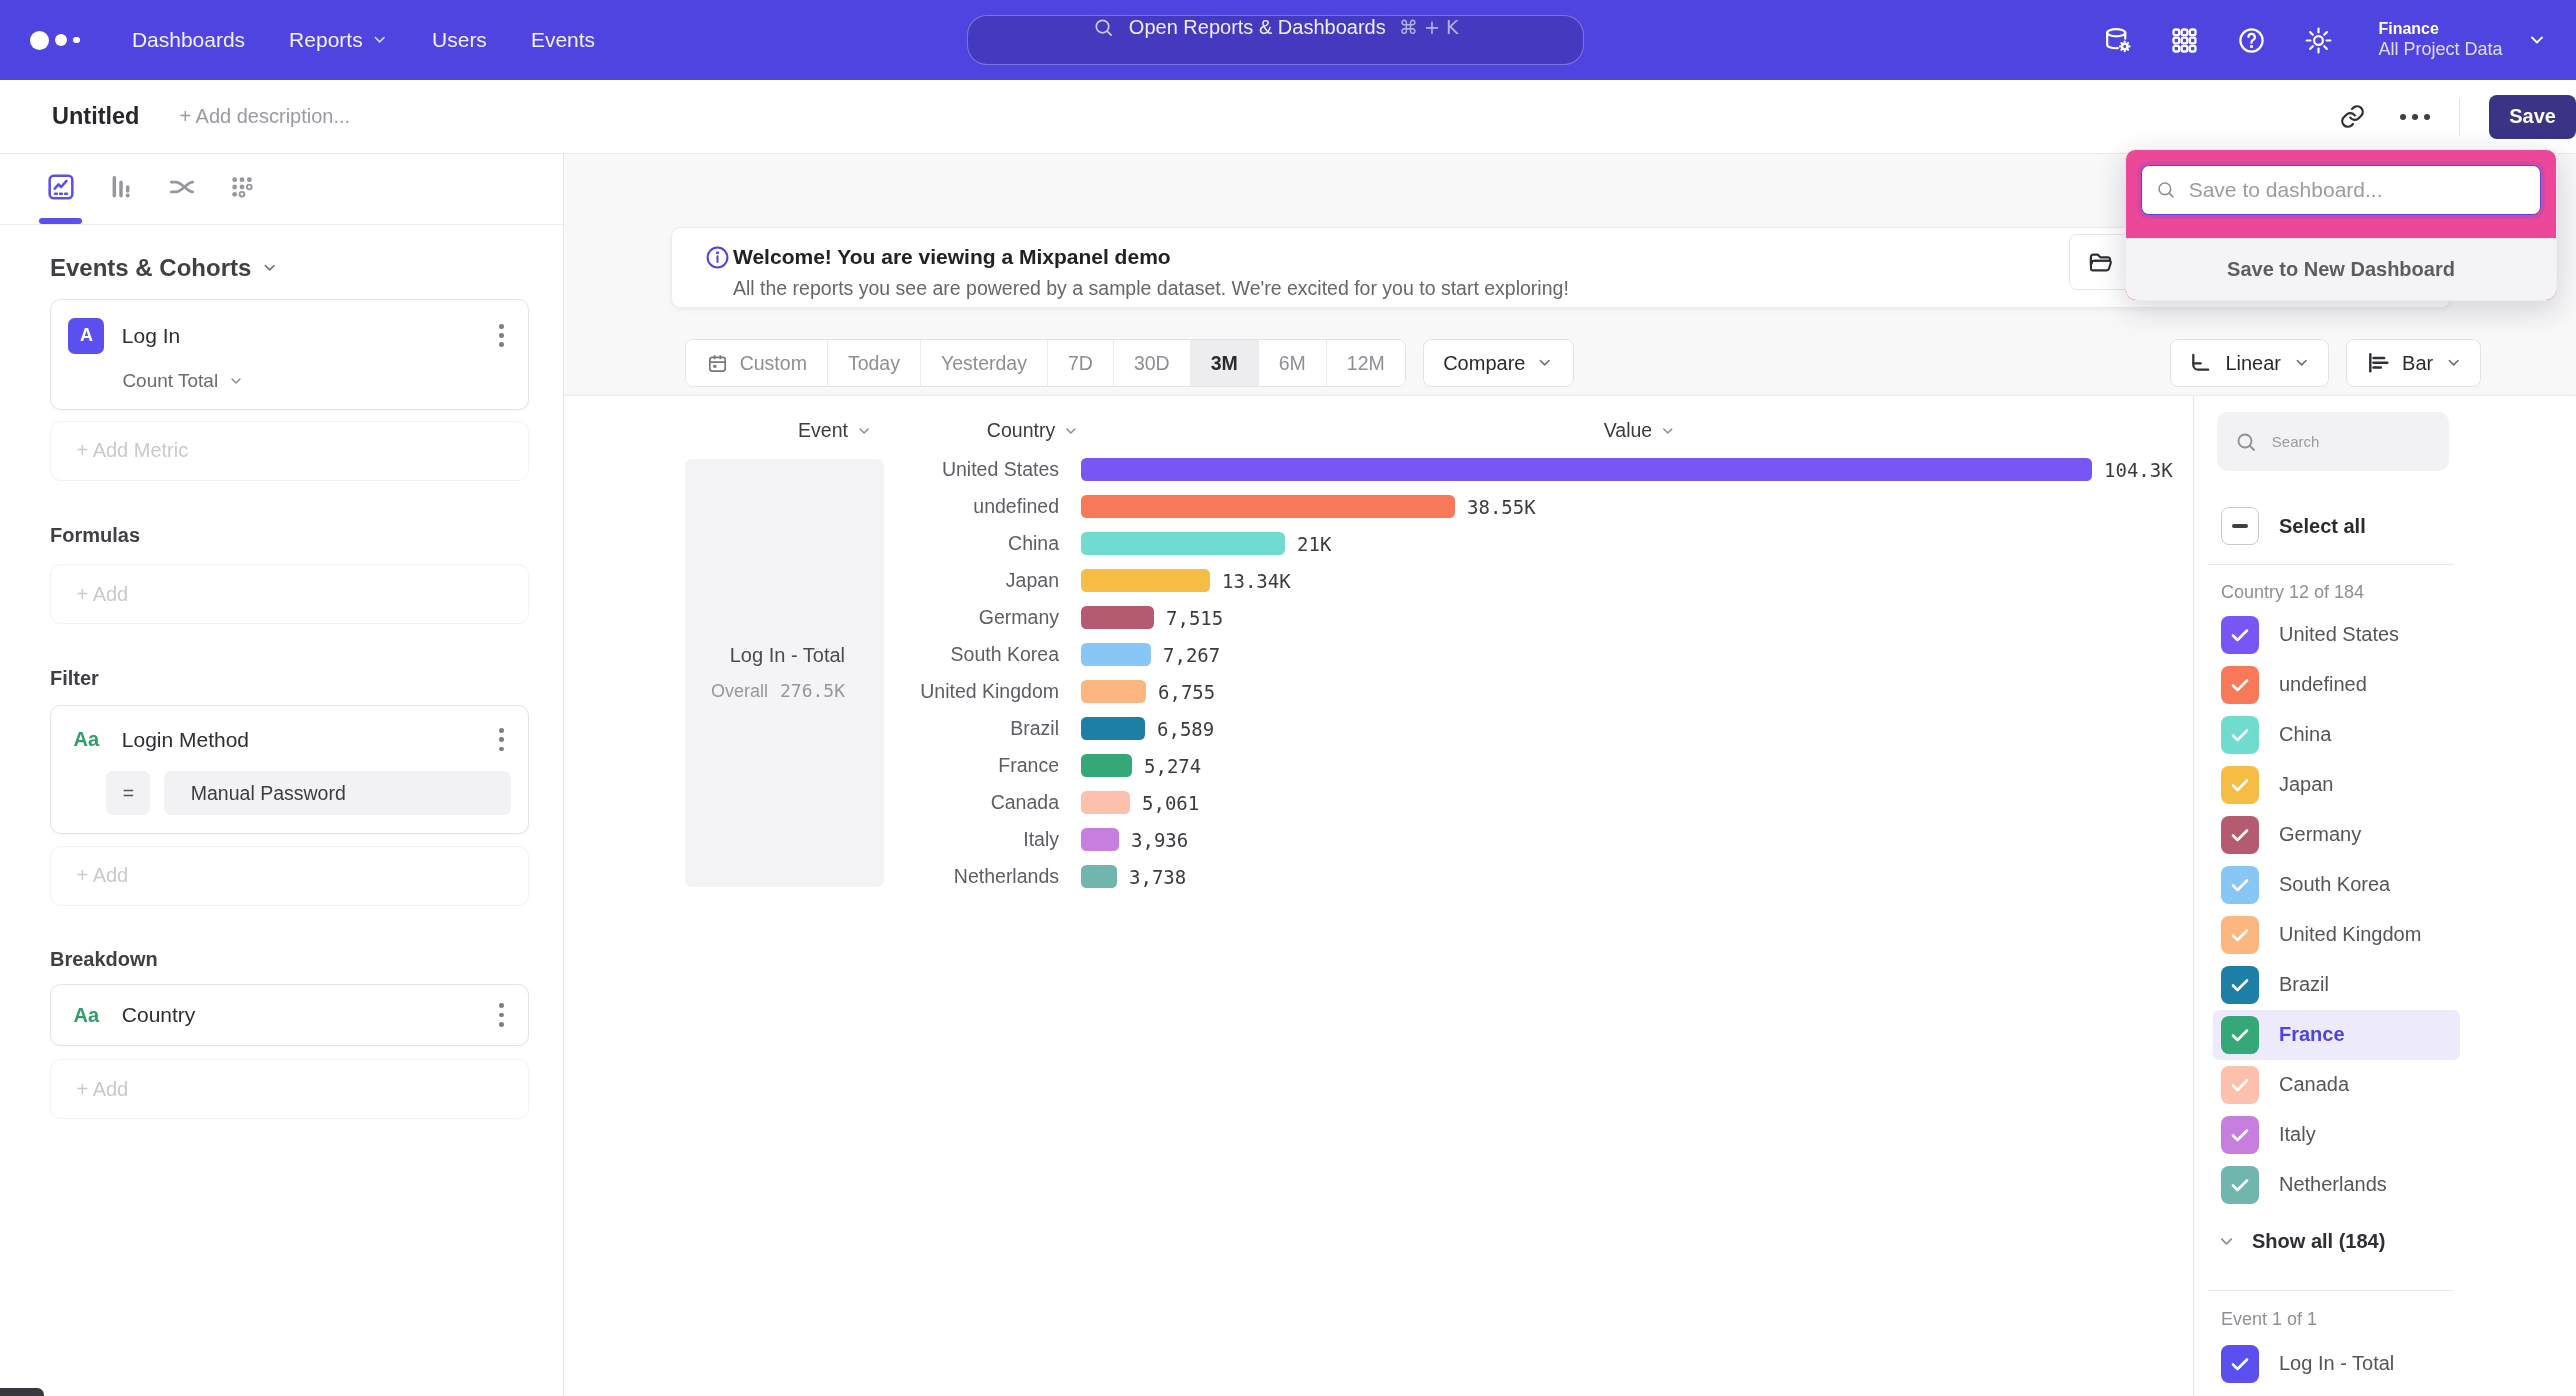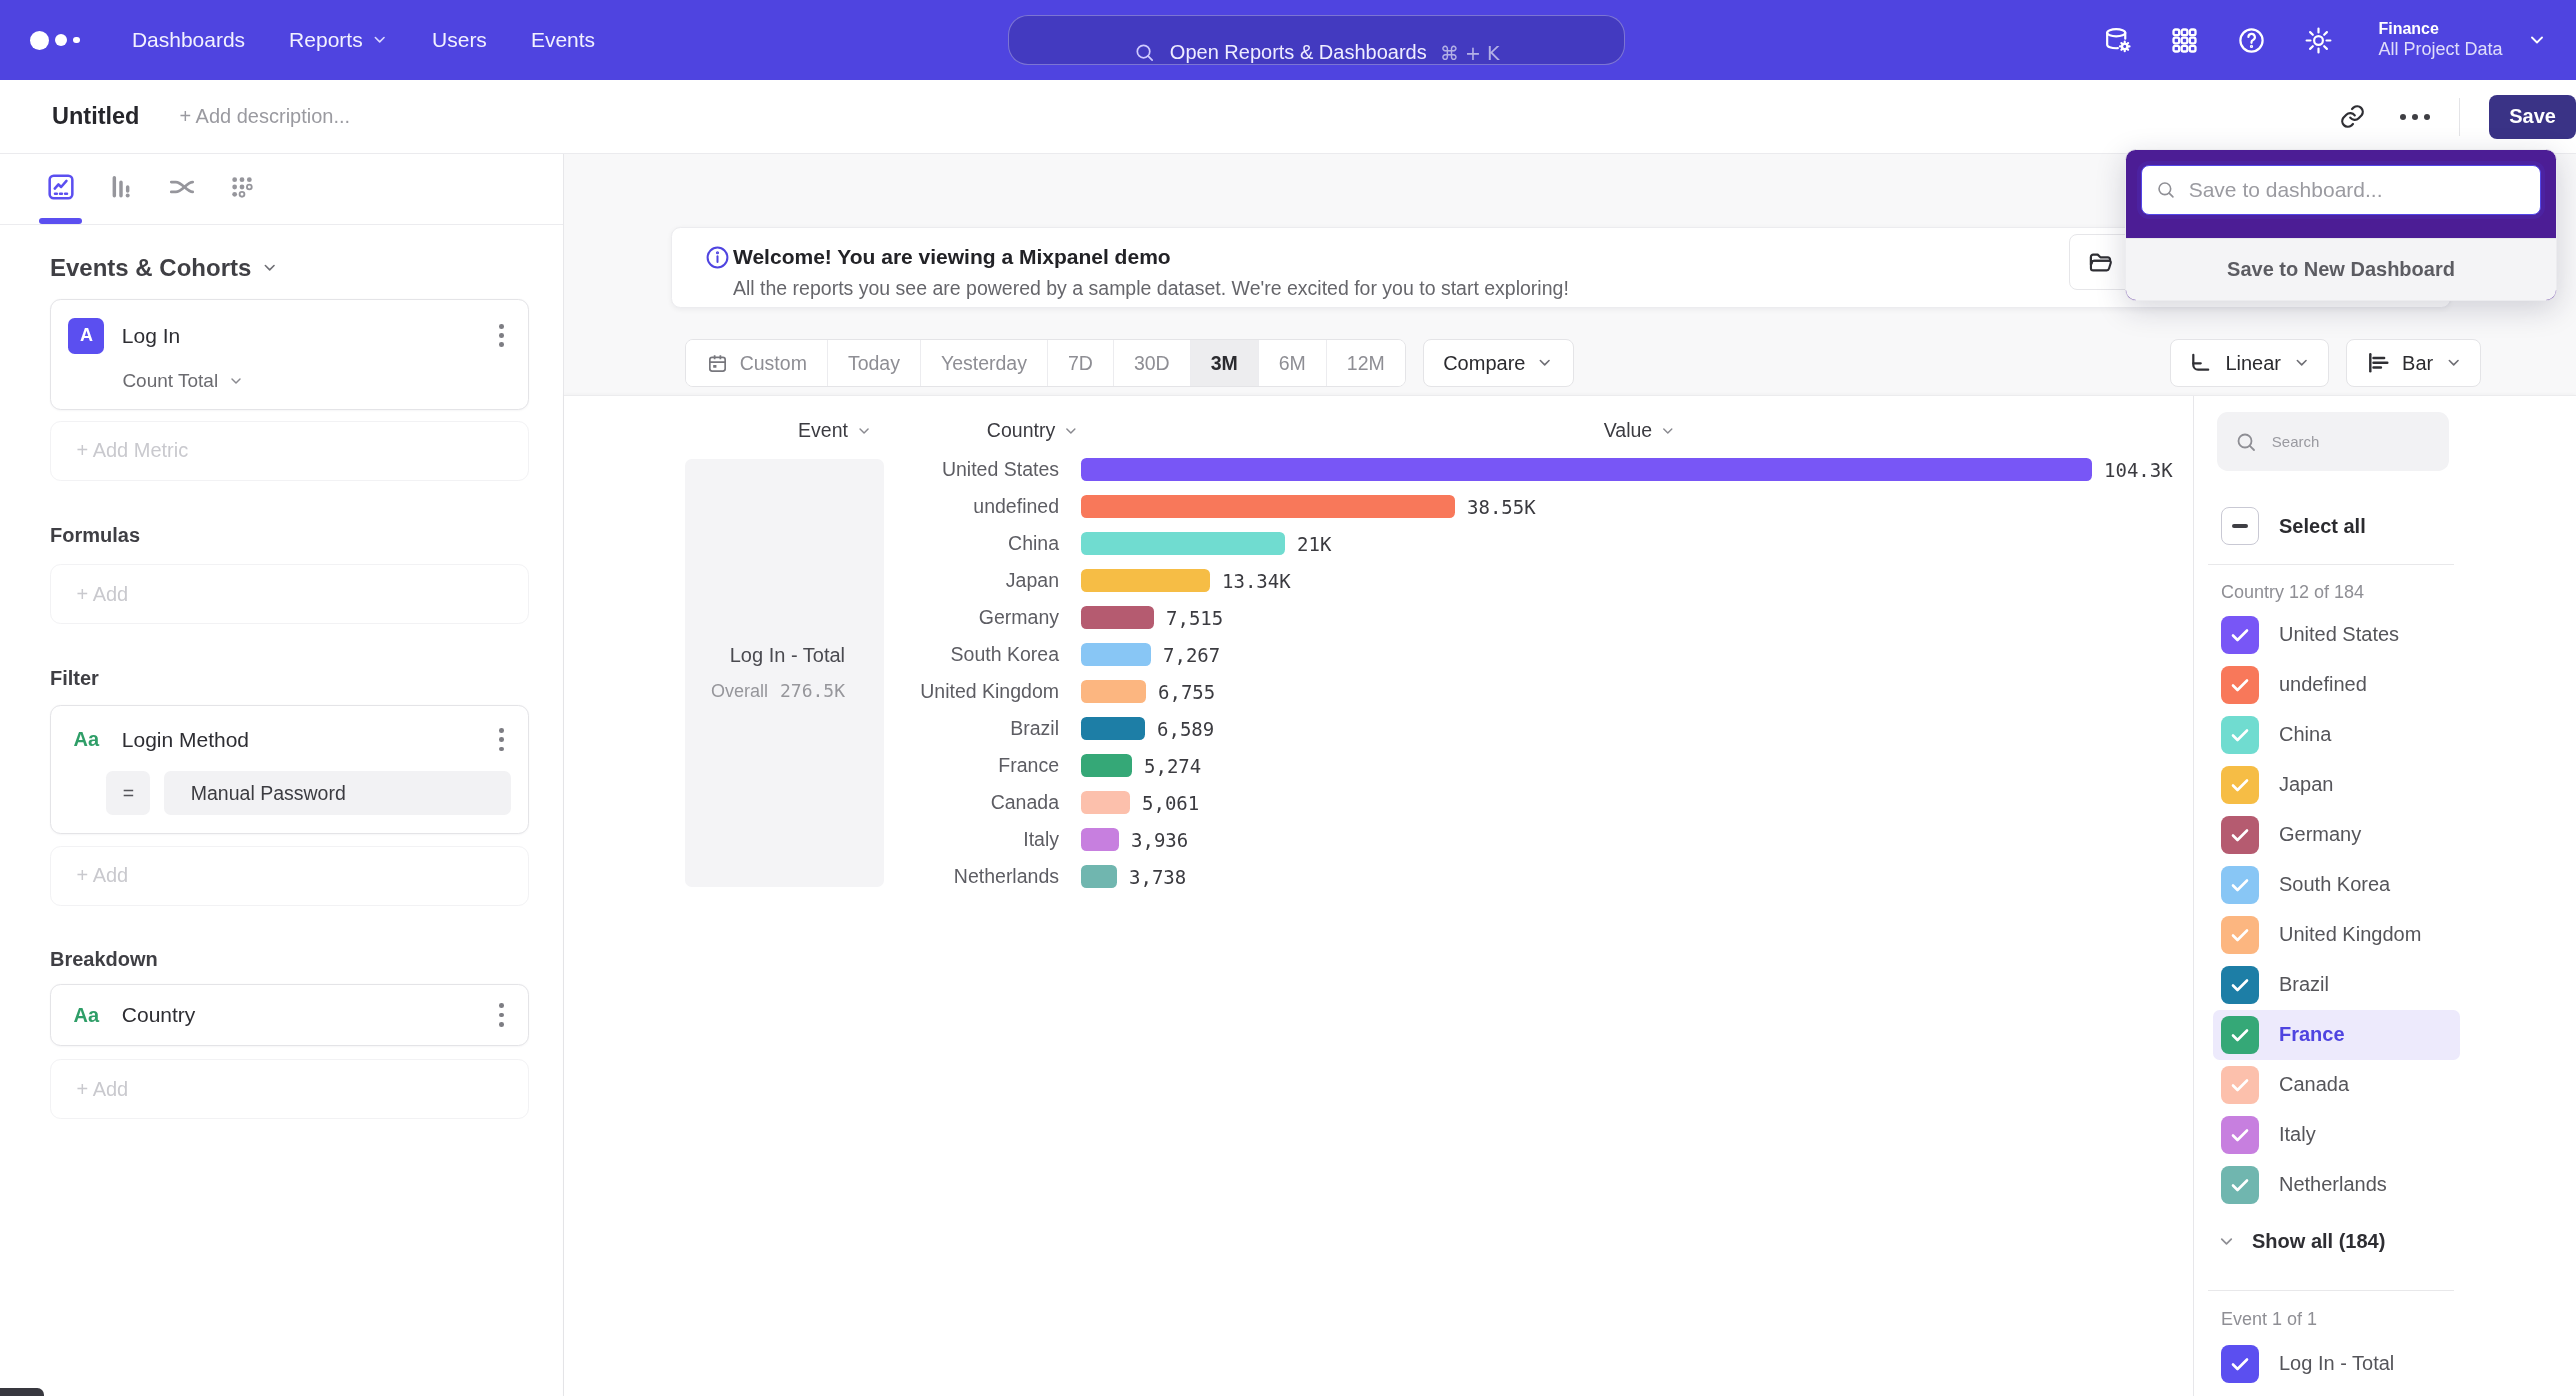--- a/index.html
+++ b/index.html
@@ -24,21 +24,21 @@
   
   .nav{position:absolute;left:0;top:0;width:2576px;height:80px;background:var(--nav-bg);display:flex;align-items:center;color:#fff;}
   .logo{display:flex;align-items:center;gap:6px;margin-left:29.5px;}
   .logo i{display:block;border-radius:50%;background:#fff;}
   .logo i:nth-child(1){width:19px;height:19px;}
   .logo i:nth-child(2){width:12.7px;height:12.7px;}
   .logo i:nth-child(3){width:6.7px;height:6.7px;}
   .nav-links{display:flex;align-items:center;gap:44px;margin-left:52px;}
   .nav-link{display:flex;align-items:center;gap:8px;font-size:21px;color:#f2f1ff;cursor:pointer;}
   .nav-link .chev{width:17.4px;height:17.4px;color:#dcd9ff;}
-  .nav-search{position:absolute;left:1008px;top:15.4px;width:617px;height:50px;border:1.3px solid rgba(255,255,255,0.30);background:rgba(0,0,0,0.14);border-radius:20px;display:flex;align-items:flex-end;justify-content:center;gap:13.4px;cursor:pointer;}
+  .nav-search{position:absolute;left:967px;top:15.4px;width:617px;height:50px;border:1.3px solid rgba(255,255,255,0.30);background:rgba(0,0,0,0.14);border-radius:20px;display:flex;align-items:flex-start;justify-content:center;gap:13.4px;cursor:pointer;}
   .nav-search .s-icon{width:23px;height:23px;color:#cfcaff;}
   .nav-search .ph{font-size:20px;color:#efedff;}
   .nav-search .sc{font-size:19px;color:rgba(255,255,255,0.6);font-family:"DejaVu Sans",sans-serif;}
   .nav-right{position:absolute;right:0;top:0;height:80px;display:flex;align-items:center;gap:32px;padding-right:29.5px;}
   .nav-icon{width:35px;height:35px;color:#fff;cursor:pointer;display:flex;align-items:center;justify-content:center;}
   .nav-icon svg{width:31px;height:31px;}
   .project{margin-left:10.7px;cursor:pointer;display:flex;align-items:center;gap:24px;}
   .project .p-name{font-size:16px;font-weight:700;color:#fff;line-height:1.25;}
   .project .p-data{font-size:18px;color:rgba(255,255,255,0.82);line-height:1.2;}
   .project .chev{width:20px;height:20px;color:#fff;}
@@ -143,21 +143,21 @@
   .c-row.sel{background:#edeafc;}
   .c-row.sel .c-label{color:var(--accent-deep);font-weight:600;}
   .show-all{margin-top:10.7px;height:43px;display:flex;align-items:center;gap:16px;padding-left:4px;cursor:pointer;}
   .show-all .chev{width:19px;height:19px;color:#8e8e94;}
   .show-all span{font-size:20px;font-weight:600;color:#2e2e33;}
   .rp-divider2{margin-top:27px;margin-left:-5.4px;width:246px;height:0.7px;background:#e8e8ea;}
   .ev-row{margin-top:9.4px;height:50px;display:flex;align-items:center;gap:20px;padding-left:8px;cursor:pointer;}
   .ev-row .c-label{font-size:20px;color:#55555a;}
 
   
-  .save-popup{position:absolute;left:2125px;top:149px;width:432px;height:152px;background:#4c1d95;border:0.7px solid #ececef;border-radius:10.7px;box-shadow:0 8px 29.5px rgba(25,25,60,0.18);z-index:70;}
+  .save-popup{position:absolute;left:2125px;top:149px;width:432px;height:152px;background:#ec4899;border:0.7px solid #ececef;border-radius:10.7px;box-shadow:0 8px 29.5px rgba(25,25,60,0.18);z-index:70;}
   .sp-input-wrap{position:absolute;left:14.8px;top:14.8px;right:14.8px;height:50px;border:1.3px solid #5246e8;border-radius:8px;box-shadow:0 0 0 4px rgba(82,70,232,0.15);display:flex;align-items:center;padding:0 13.4px;gap:12px;background:#fff;}
   .sp-input-wrap svg{width:21.5px;height:21.5px;color:#8f8f95;flex:none;}
   .sp-input-wrap input{border:none;outline:none;font-size:21px;color:#2e2e33;width:100%;caret-color:#2b2b30;background:transparent;}
   .sp-input-wrap input::placeholder{color:#9b9ba1;}
   .sp-footer{position:absolute;left:0;right:0;bottom:0;height:62px;background:#f4f4f6;border-top:0.7px solid #e8e8ea;border-radius:0 0 10px 10px;display:flex;align-items:center;justify-content:center;font-size:20px;font-weight:600;color:#5c5c62;cursor:pointer;}
 
   .corner-peek{position:absolute;left:0;bottom:0;width:44px;height:8.7px;background:#38383f;border-top-right-radius:6.7px;}
 </style>
 </head>
 <body>

